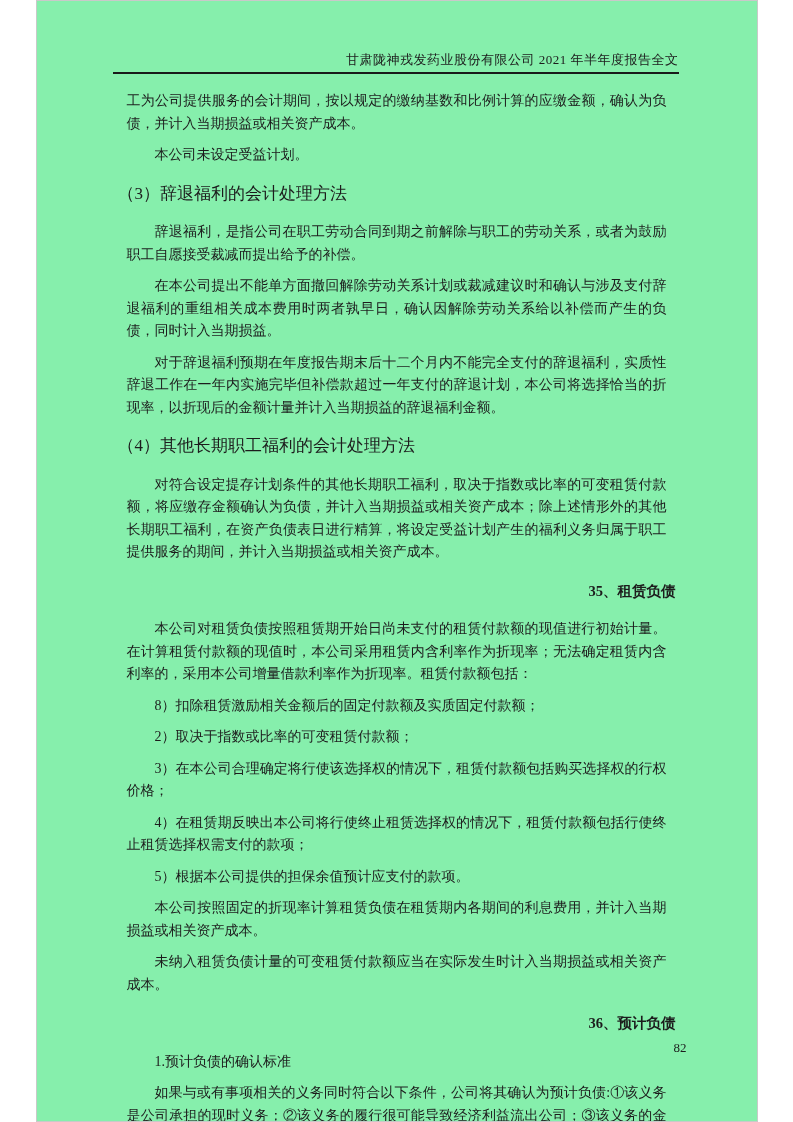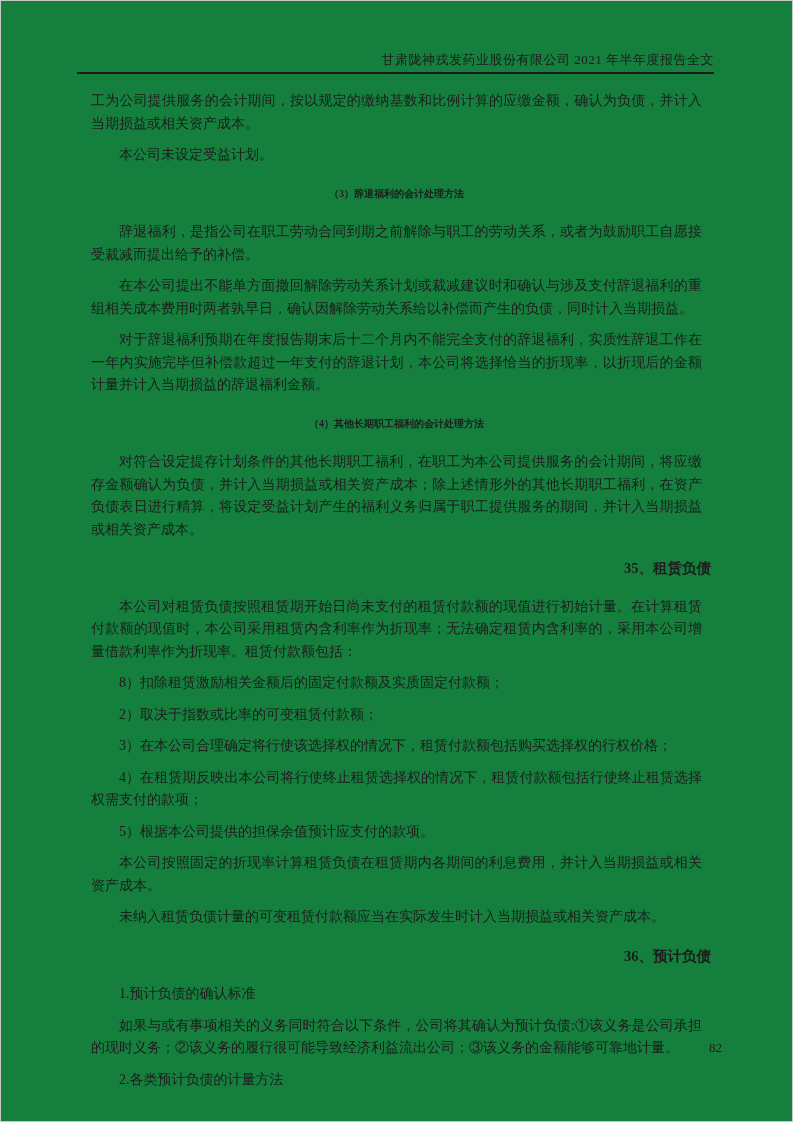--- a/index.html
+++ b/index.html
@@ -2,24 +2,24 @@
 <html lang="zh"><head>
 <meta charset="utf-8">
 <style>
   html, body {
     margin: 0;
     padding: 0;
     background: #ffffff;
   }
   .page {
     position: relative;
-    width: 793px;
+    width: 722px;
     height: 1122px;
     margin: 0 auto;
-    background: #15803d;
+    background: #86efac;
     border: 1px solid #c9c9c9;
     box-sizing: border-box;
     overflow: hidden;
     font-family: "Liberation Serif", "DejaVu Serif", serif;
     color: #1c1c1c;
   }
   .doc-header {
     margin: 50px 78px 0 76px;
     padding-bottom: 3px;
     border-bottom: 2px solid #1a1a1a;
@@ -39,25 +39,25 @@
     margin: 9px;
     text-indent: 2em;
   }
   .doc-body p.no-indent {
     text-indent: 0;
   }
   .doc-body p.first-para {
     margin-top: 16px;
   }
   .doc-body .heading-sub {
-    font-weight: bold;
-    font-size: 10px;
+    font-weight: normal;
+    font-size: 17px;
     margin: 16px 0;
     text-indent: 0;
-    text-align: center;
+    text-align: left;
   }
   .doc-body .heading-num {
     font-weight: bold;
     font-size: 14.5px;
     margin: 16px 0;
     text-indent: 0;
     text-align: right;
   }
   .page-number {
     position: absolute;
@@ -74,21 +74,21 @@
   <div class="doc-header">甘肃陇神戎发药业股份有限公司 2021 年半年度报告全文</div>
 
   <div class="doc-body" id="doc-body">
       <p class="no-indent first-para">工为公司提供服务的会计期间，按以规定的缴纳基数和比例计算的应缴金额，确认为负债，并计入当期损益或相关资产成本。</p>
       <p>本公司未设定受益计划。</p>
       <div class="heading-sub">（3）辞退福利的会计处理方法</div>
       <p>辞退福利，是指公司在职工劳动合同到期之前解除与职工的劳动关系，或者为鼓励职工自愿接受裁减而提出给予的补偿。</p>
       <p>在本公司提出不能单方面撤回解除劳动关系计划或裁减建议时和确认与涉及支付辞退福利的重组相关成本费用时两者孰早日，确认因解除劳动关系给以补偿而产生的负债，同时计入当期损益。</p>
       <p>对于辞退福利预期在年度报告期末后十二个月内不能完全支付的辞退福利，实质性辞退工作在一年内实施完毕但补偿款超过一年支付的辞退计划，本公司将选择恰当的折现率，以折现后的金额计量并计入当期损益的辞退福利金额。</p>
       <div class="heading-sub">（4）其他长期职工福利的会计处理方法</div>
-      <p>对符合设定提存计划条件的其他长期职工福利，在职工为本公司提供服务的会计期间，将应缴存金额确认为负债，并计入当期损益或相关资产成本；除上述情形外的其他长期职工福利，在资产负债表日进行精算，将设定受益计划产生的福利义务归属于职工提供服务的期间，并计入当期损益或相关资产成本。</p>
+      <p>对符合设定提存计划条件的其他长期职工福利，取决于指数或比率的可变租赁付款额，将应缴存金额确认为负债，并计入当期损益或相关资产成本；除上述情形外的其他长期职工福利，在资产负债表日进行精算，将设定受益计划产生的福利义务归属于职工提供服务的期间，并计入当期损益或相关资产成本。</p>
       <div class="heading-num">35、租赁负债</div>
       <p>本公司对租赁负债按照租赁期开始日尚未支付的租赁付款额的现值进行初始计量。在计算租赁付款额的现值时，本公司采用租赁内含利率作为折现率；无法确定租赁内含利率的，采用本公司增量借款利率作为折现率。租赁付款额包括：</p>
       <p>8）扣除租赁激励相关金额后的固定付款额及实质固定付款额；</p>
       <p>2）取决于指数或比率的可变租赁付款额；</p>
       <p>3）在本公司合理确定将行使该选择权的情况下，租赁付款额包括购买选择权的行权价格；</p>
       <p>4）在租赁期反映出本公司将行使终止租赁选择权的情况下，租赁付款额包括行使终止租赁选择权需支付的款项；</p>
       <p>5）根据本公司提供的担保余值预计应支付的款项。</p>
       <p>本公司按照固定的折现率计算租赁负债在租赁期内各期间的利息费用，并计入当期损益或相关资产成本。</p>
       <p>未纳入租赁负债计量的可变租赁付款额应当在实际发生时计入当期损益或相关资产成本。</p>
       <div class="heading-num">36、预计负债</div>

